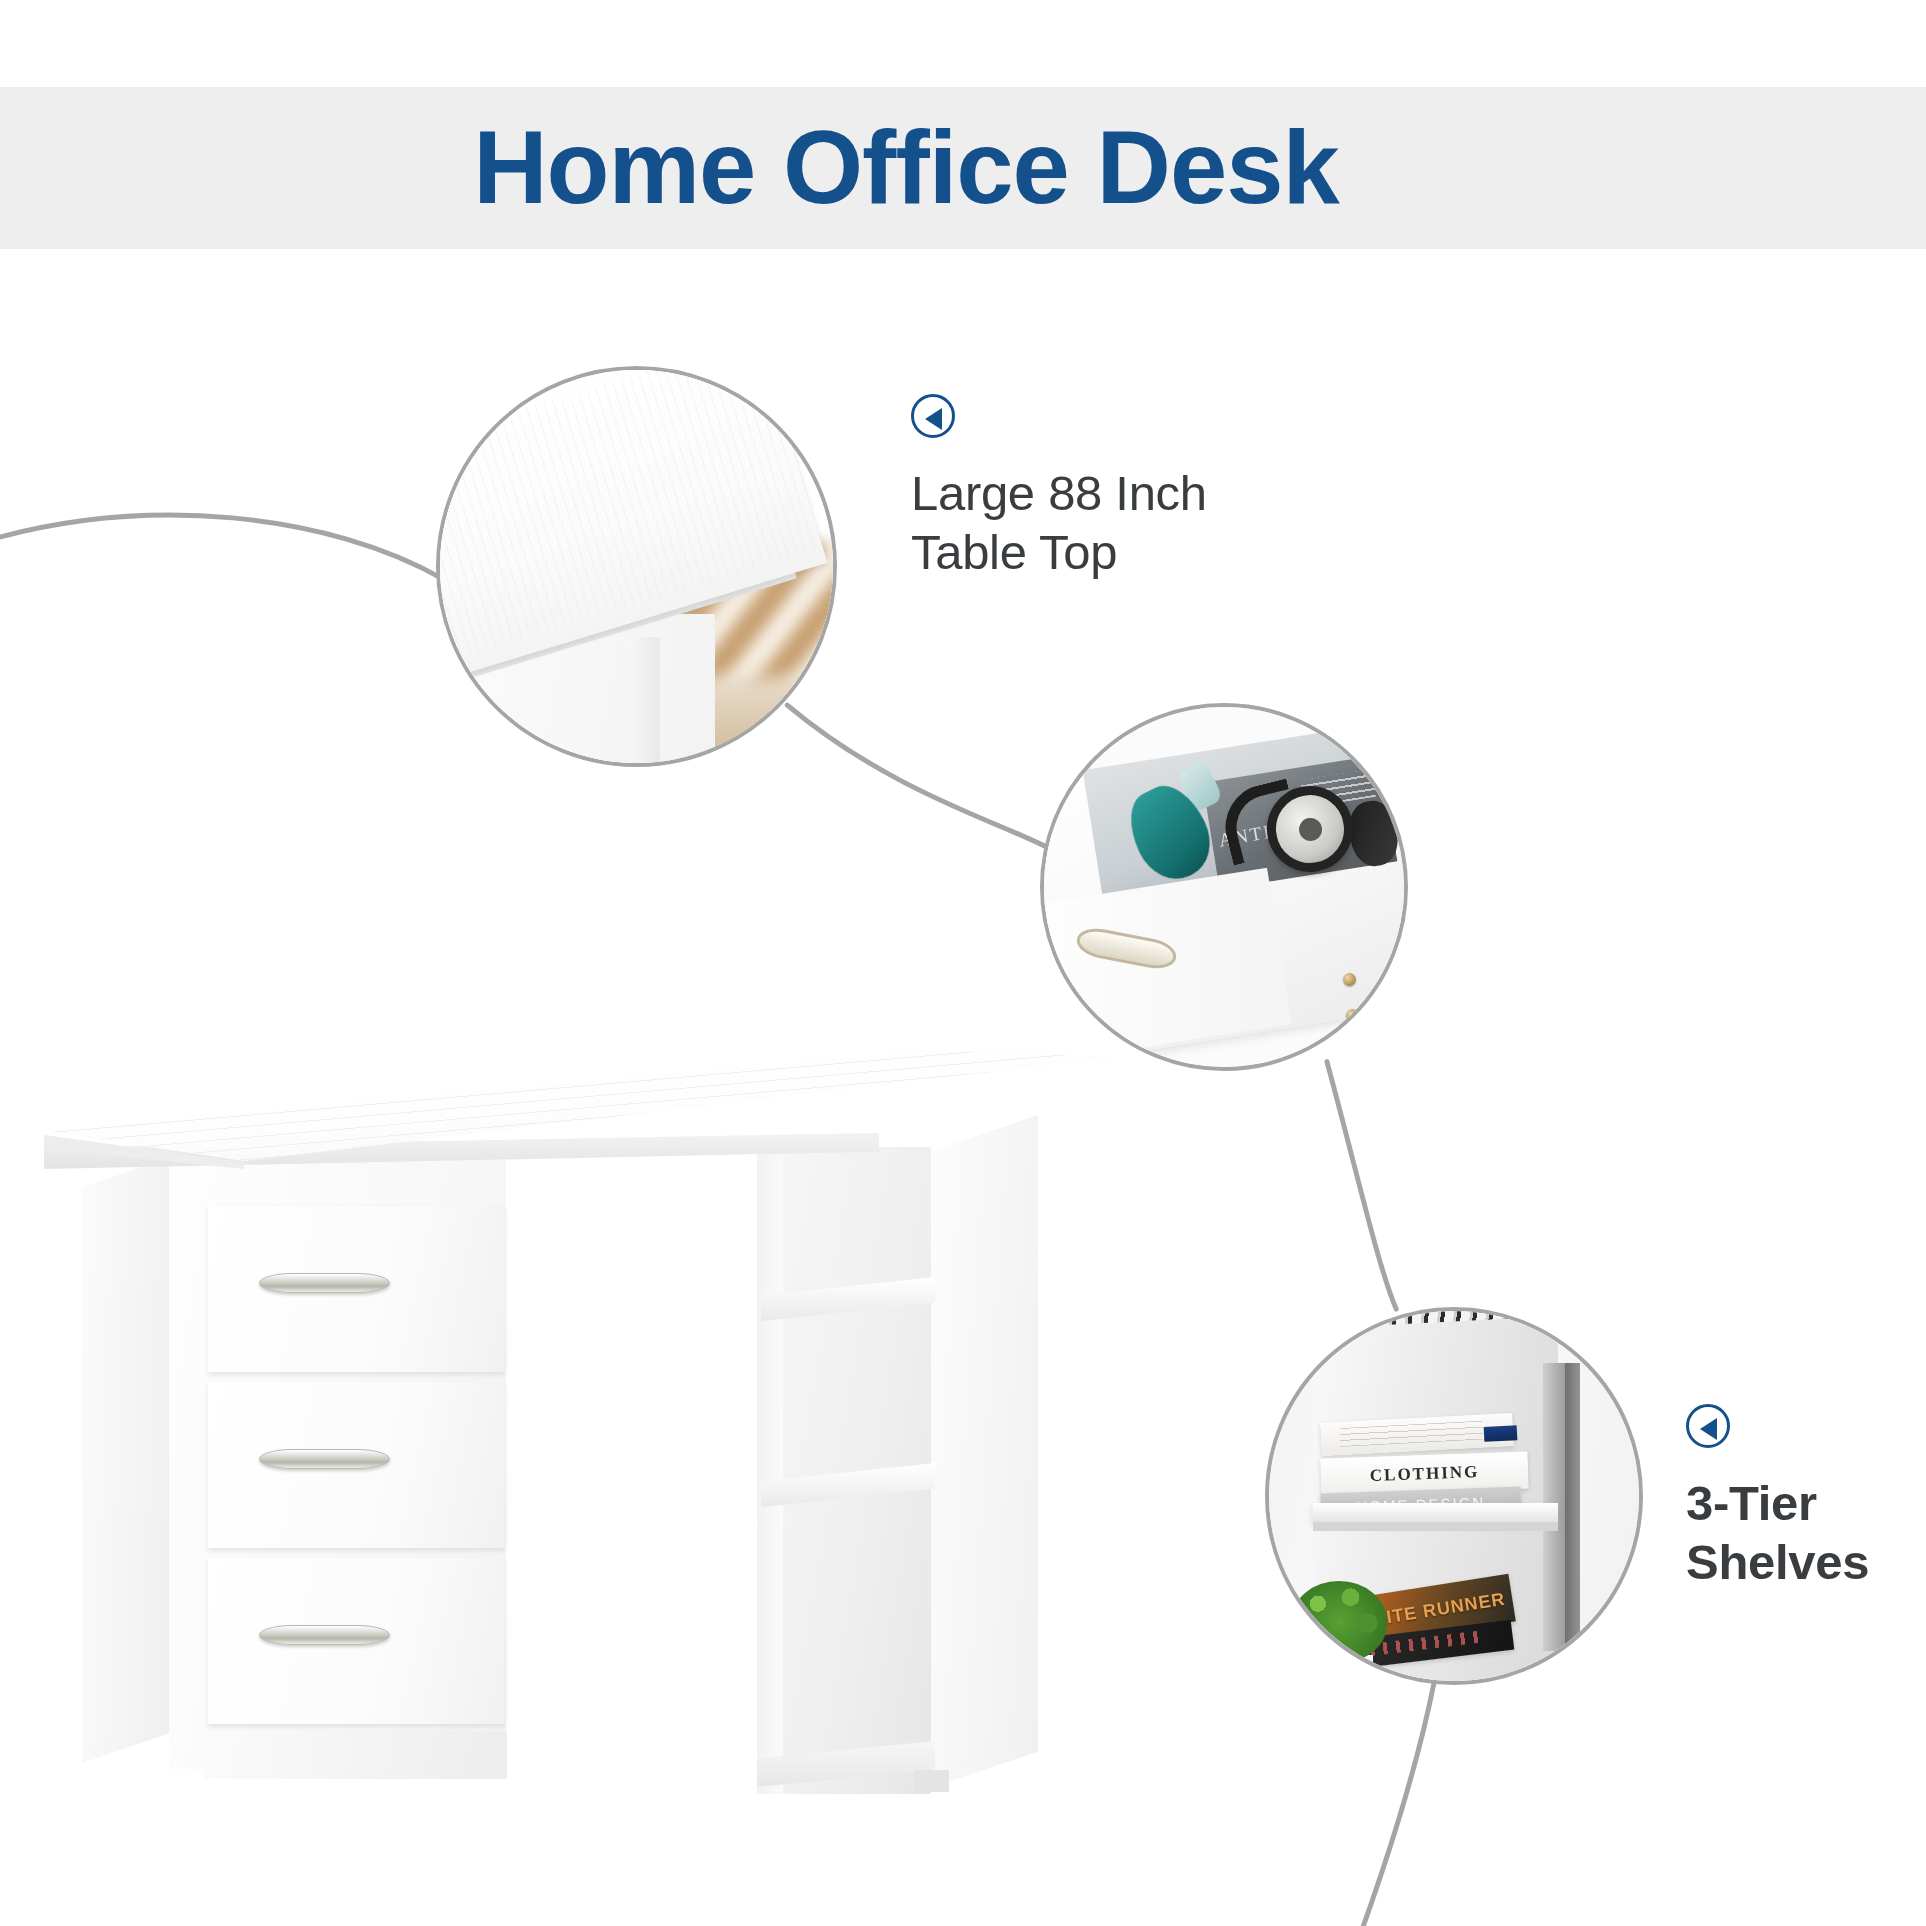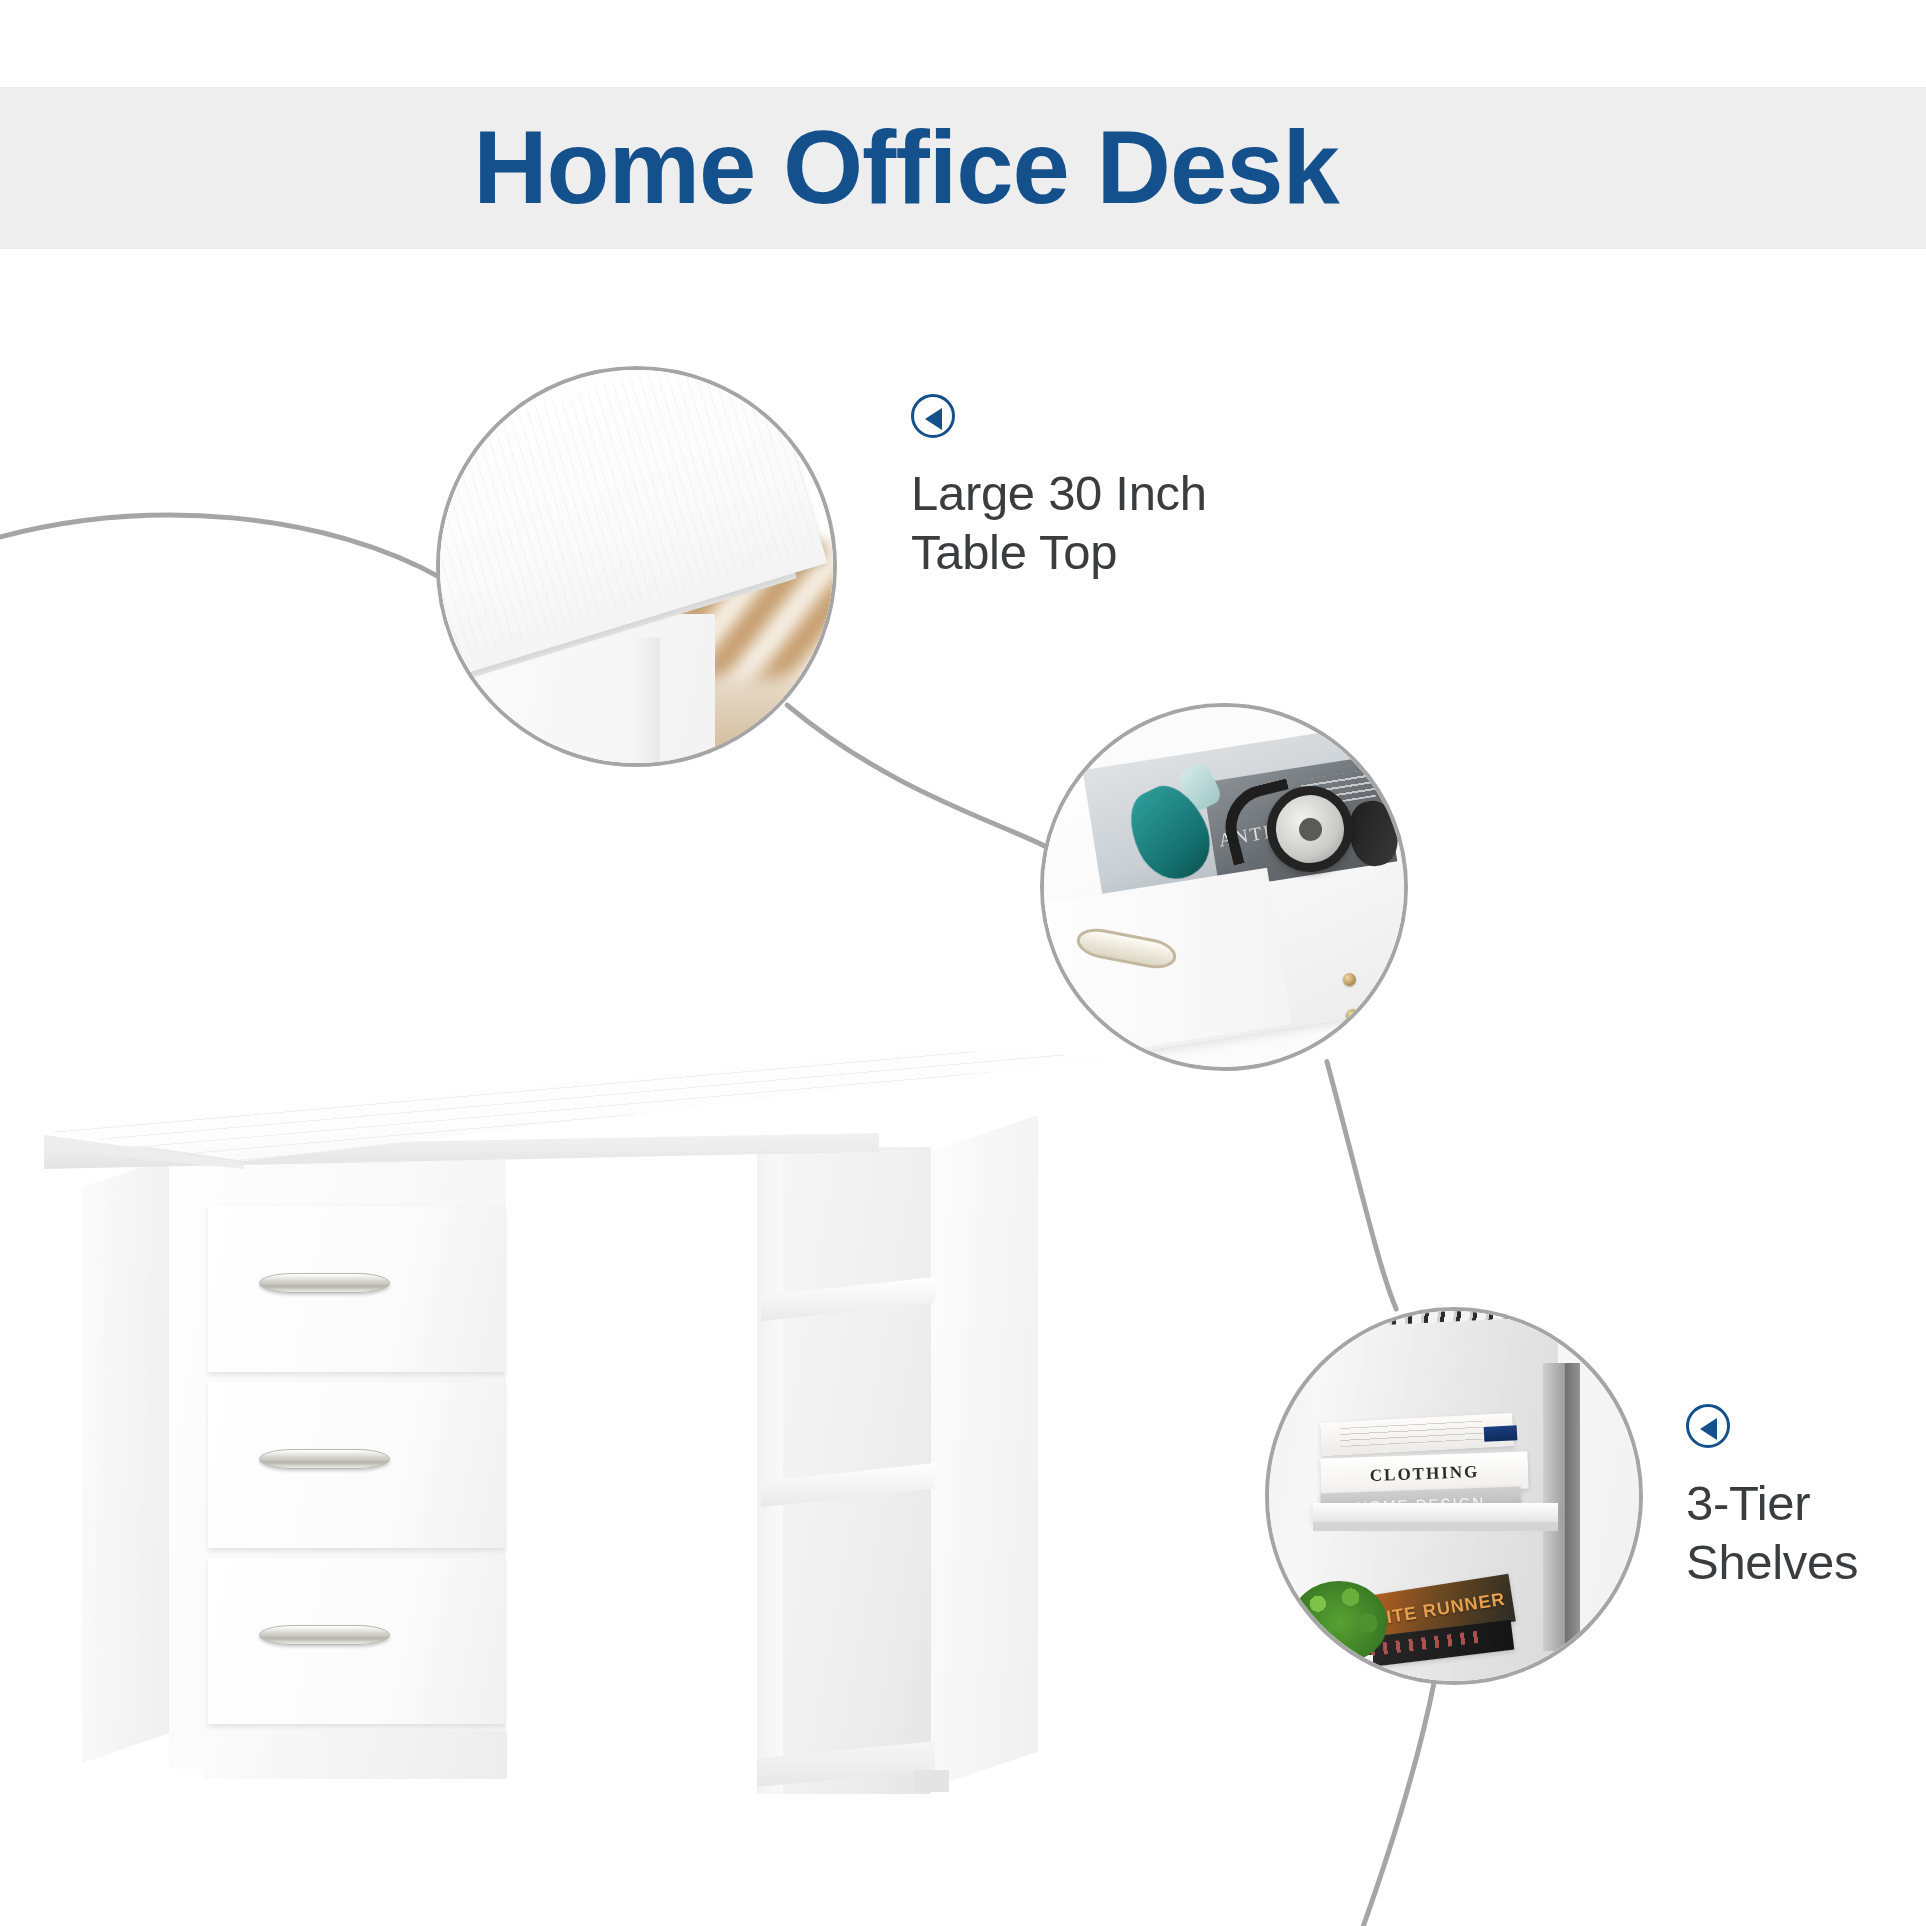--- a/index.html
+++ b/index.html
@@ -329,21 +329,21 @@
     margin-top: 26px;
     color: #3a3d3f;
     font-size: 49px;
     line-height: 59px;
     white-space: pre-line;
     letter-spacing: -0.3px;
   }
 
   #callout-tabletop { left: 911px; top: 394px; }
   #callout-drawers  { left: 1511px; top: 792px; }
-  #callout-shelves  { left: 1686px; top: 1404px; }
+  #callout-shelves  { left: 1686px; top: 1404px; font-weight: bold; }
 
   
   #product {
     position:absolute; left: 38px; top: 1008px; width: 1109px; height: 772px;
   }
   .pr { position:absolute; }
 
   .pr-top {
     left: 6px; top: 42px; width: 1075px; height: 111px;
     background:linear-gradient(176deg,#ffffff 0%,#fdfdfd 55%,#f1f1f1 100%);
@@ -511,21 +511,21 @@
       <div class="sh-bk sh-bk-dark">
         <div class="spine"></div>
       </div>
       <div class="sh-pot"></div>
       <div class="sh-plant"></div>
     </div>
   </div>
 
   <div class="callout" id="callout-tabletop">
     <span class="callout-arrow-icon"></span>
-    <div class="callout-text">Large 30 Inch
+    <div class="callout-text">Large 88 Inch
 Table Top</div>
   </div>
 
 
   <div class="callout" id="callout-shelves">
     <span class="callout-arrow-icon"></span>
     <div class="callout-text">3-Tier
 Shelves</div>
   </div>
 

